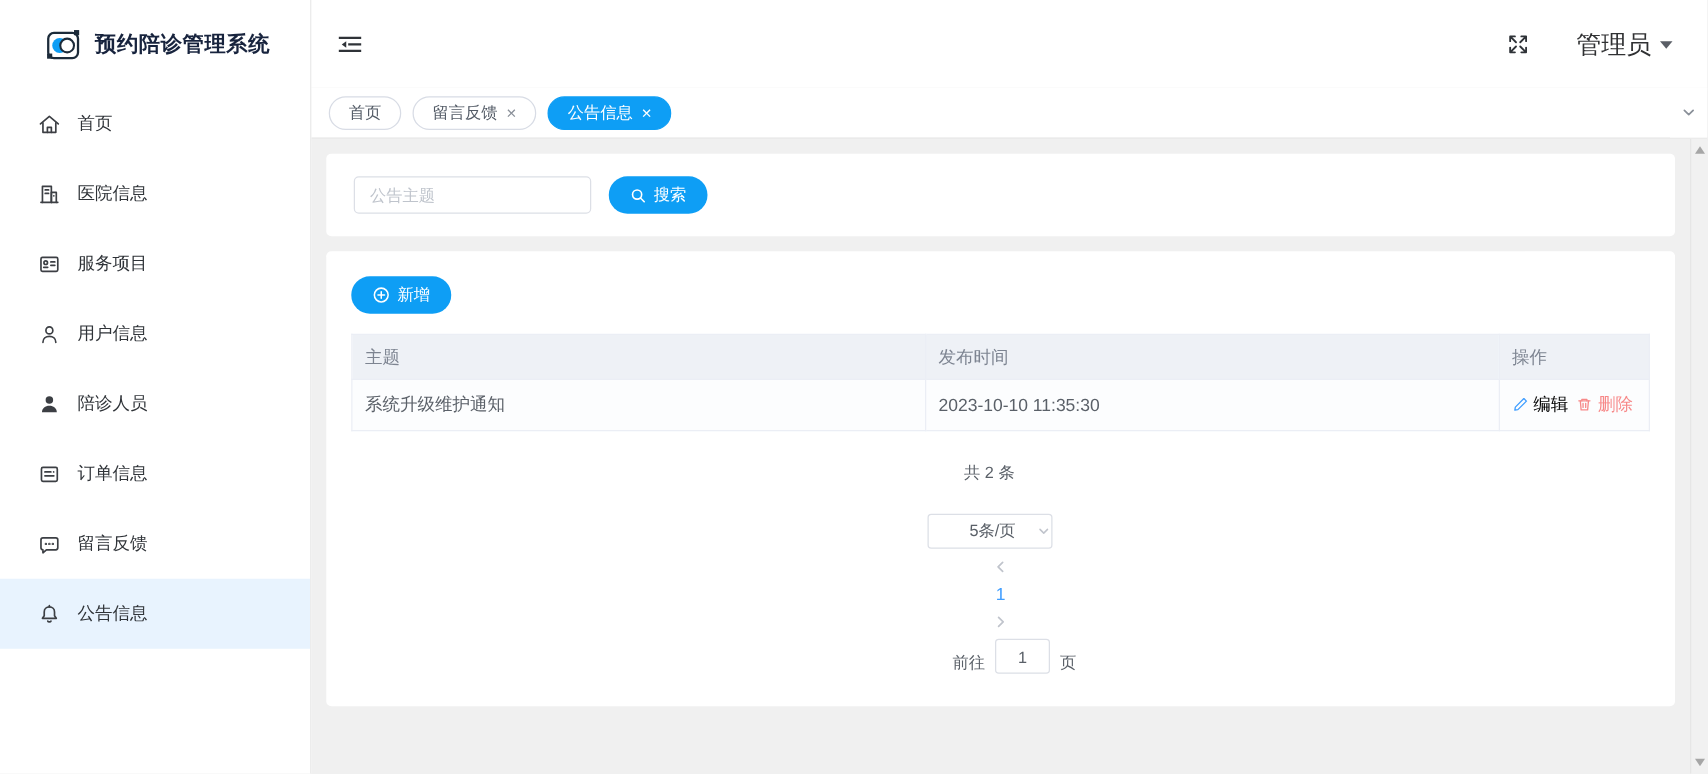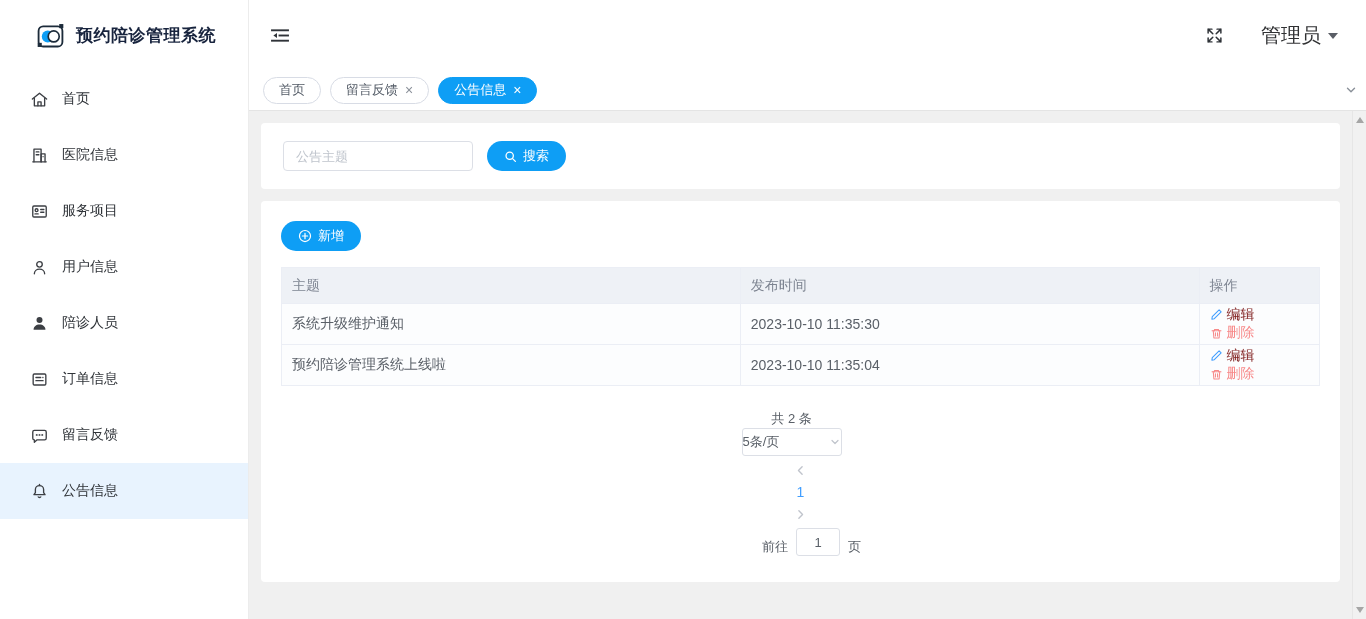--- a/index.html
+++ b/index.html
@@ -90,33 +90,33 @@
     height: 36px; background: #eef1f6; color: #7d8491; font-size: 14px; font-weight: 400;
   }
   .data-table td { height: 41px; background: #fcfdfe; color: #5a6068; font-size: 14px; }
   .col-subject { width: 44.2%; }
   .col-time { width: 44.2%; }
   .col-ops { width: 11.6%; }
   .op-link {
     display: inline-flex; align-items: center; gap: 4px; font-size: 14px;
     cursor: pointer; text-decoration: none;
   }
-  .op-edit { color: #7f1d1d; margin-right: 12px; align-items: center; }
+  .op-edit { color: #000000; margin-right: 3px; align-items: center; }
   .op-delete { color: #f78989; }
 
   
   .pagination {
     margin-top: 24px; display: flex; align-items: center; justify-content: flex-end;
     font-size: 13px; color: #5a6068; flex-direction: column;
   }
   .pg-total { margin-right: 18px; }
   .pg-size-select {
     width: 100px; height: 28px; border: 1px solid #dcdfe6; border-radius: 3px;
-    display: flex; align-items: center; justify-content: space-between; gap: 16px;
-    color: #5a6068; cursor: pointer; margin-right: 18px; background: #fff;
+    display: flex; align-items: center; justify-content: flex-end; gap: 16px;
+    color: #5a6068; cursor: pointer; margin-right: 18px; background: #fff; margin-top: 24px;
   }
   .pg-arrow { width: 28px; height: 28px; display: flex; align-items: center; justify-content: center; cursor: default; }
   .pg-page { width: 28px; text-align: center; color: #409eff; font-size: 14px; margin: 0 6px; cursor: pointer; }
   .pg-goto { display: flex; align-items: flex-end; gap: 8px; margin-left: 22px; }
   .pg-goto-input {
     width: 44px; height: 28px; border: 1px solid #dcdfe6; border-radius: 3px;
     text-align: center; font-size: 13px; color: #5a6068; outline: none;
     font-family: "Liberation Sans", "DejaVu Sans", sans-serif;
   }
 
@@ -309,41 +309,20 @@
               <svg width="13" height="13" viewBox="0 0 16 16" fill="none" stroke="#f78989" stroke-width="1.3" stroke-linecap="round" stroke-linejoin="round">
                 <path d="M2.5 4.5h11"></path>
                   <path d="M5.5 4.5V3h5v1.5"></path>
                   <path d="M4 4.5l.8 9h6.4l.8-9"></path>
                   <path d="M6.7 7v4M9.3 7v4"></path>
               </svg>
               <span>删除</span>
             </a>
           </td>
         </tr>
-        <tr>
-          <td>预约陪诊管理系统上线啦</td>
-          <td>2023-10-10 11:35:04</td>
-          <td>
-            <a class="op-link op-edit">
-              <svg width="13" height="13" viewBox="0 0 16 16" fill="none" stroke="#409eff" stroke-width="1.3" stroke-linejoin="round">
-                <path d="M11.2 2.3l2.5 2.5L5.3 13.2 2.3 13.7 2.8 10.7z"></path>
-              </svg>
-              <span>编辑</span>
-            </a>
-            <a class="op-link op-delete">
-              <svg width="13" height="13" viewBox="0 0 16 16" fill="none" stroke="#f78989" stroke-width="1.3" stroke-linecap="round" stroke-linejoin="round">
-                <path d="M2.5 4.5h11"></path>
-                  <path d="M5.5 4.5V3h5v1.5"></path>
-                  <path d="M4 4.5l.8 9h6.4l.8-9"></path>
-                  <path d="M6.7 7v4M9.3 7v4"></path>
-              </svg>
-              <span>删除</span>
-            </a>
-          </td>
-        </tr>
       </tbody>
     </table>
 
     <div class="pagination">
       <span class="pg-total">共 2 条</span>
       <div class="pg-size-select">
         <span>5条/页</span>
         <svg width="12" height="12" viewBox="0 0 16 16" fill="none" stroke="#c0c4cc" stroke-width="1.6" stroke-linecap="round" stroke-linejoin="round">
           <path d="M4 6l4 4 4-4"></path>
         </svg>

